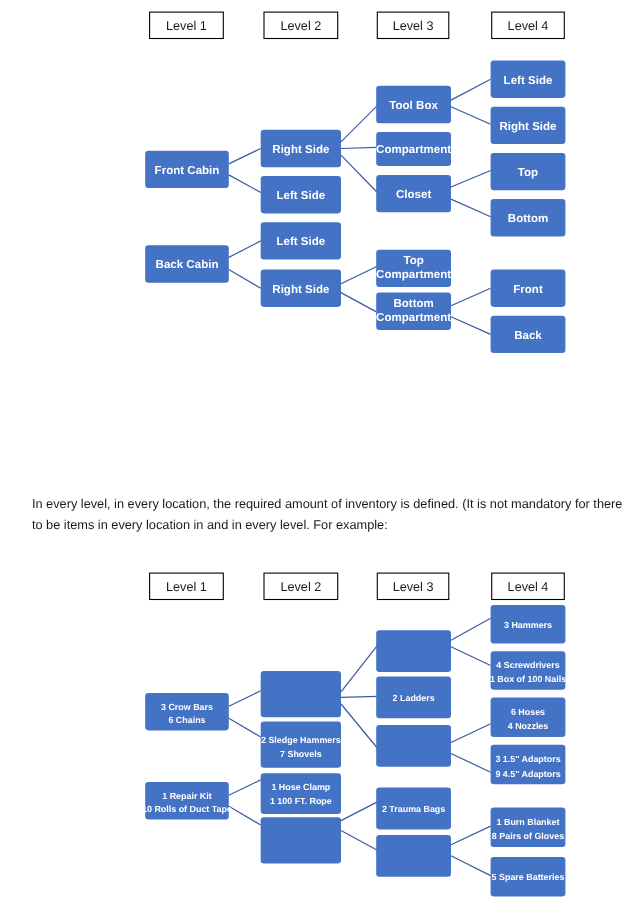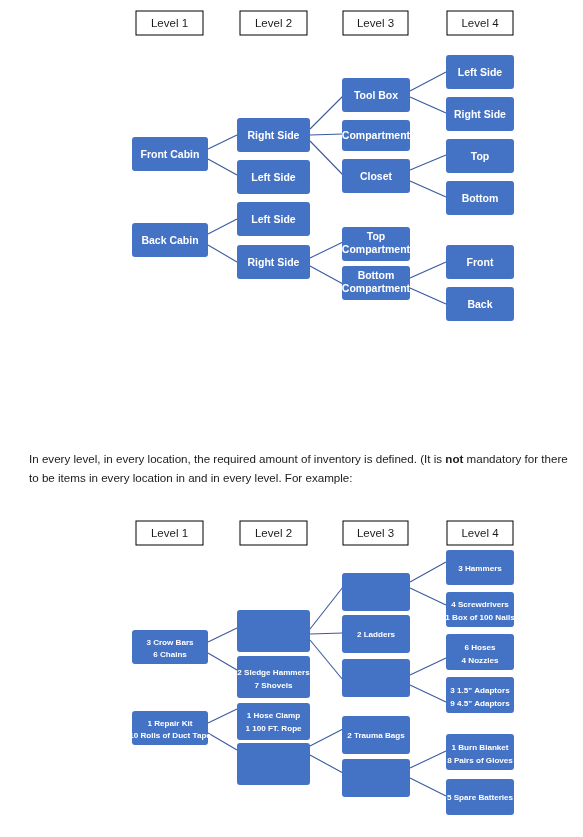--- a/index.html
+++ b/index.html
@@ -21,21 +21,21 @@
              font-family:"Liberation Sans","DejaVu Sans",sans-serif;
              text-anchor:middle;}
   .t-lg{font-size:10.5px;}
   .t-sm{font-size:8.1px;}
 
   .edge{stroke:#3B5BA0;stroke-width:1.1;fill:none;}
 
   #body-text{position:absolute;left:29px;top:450px;width:540px;
              font-size:11.6px;line-height:1.62;color:#1a1a1a;
              font-family:"Liberation Sans","DejaVu Sans",sans-serif;}
-  #body-text b{font-weight:bold;}
+  #body-text b{font-weight:normal;}
 </style>
 </head>
 <body>
 
 <div class="diagram" id="diagram-top">
 <svg viewBox="0 0 583 430" preserveAspectRatio="none">
 
   <g>
     <g>
       <rect class="hdr-box" x="124" y="11" width="67" height="24"></rect>

